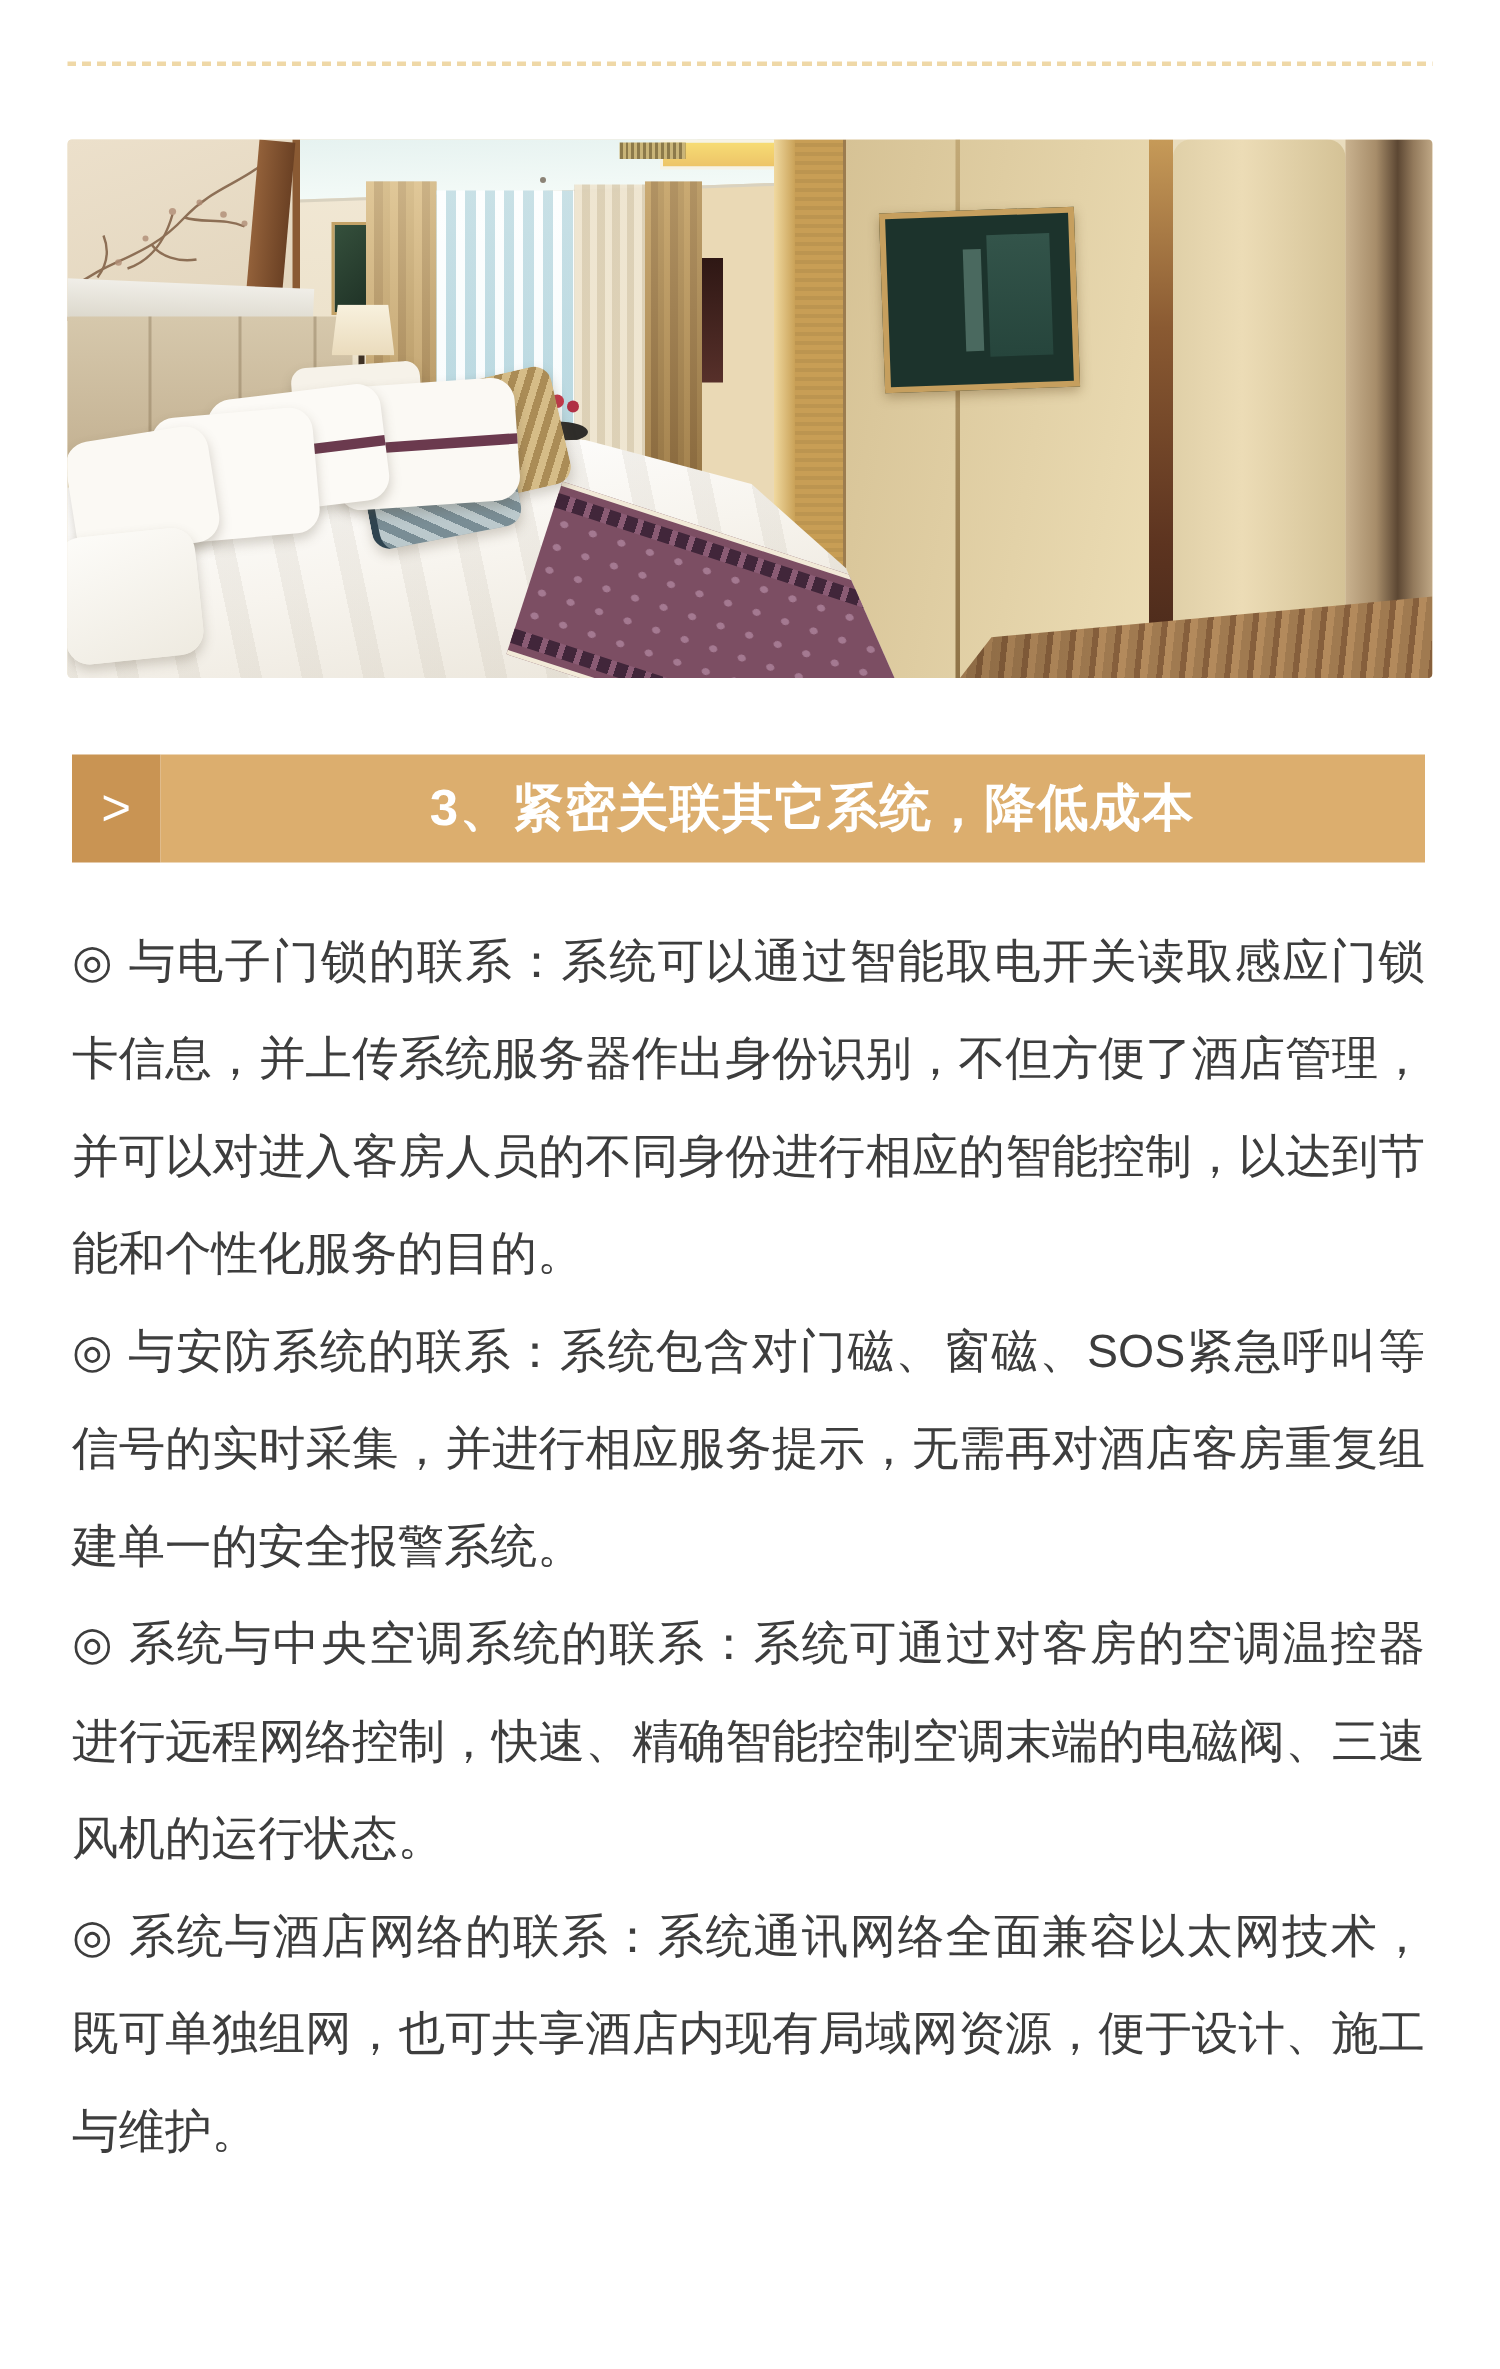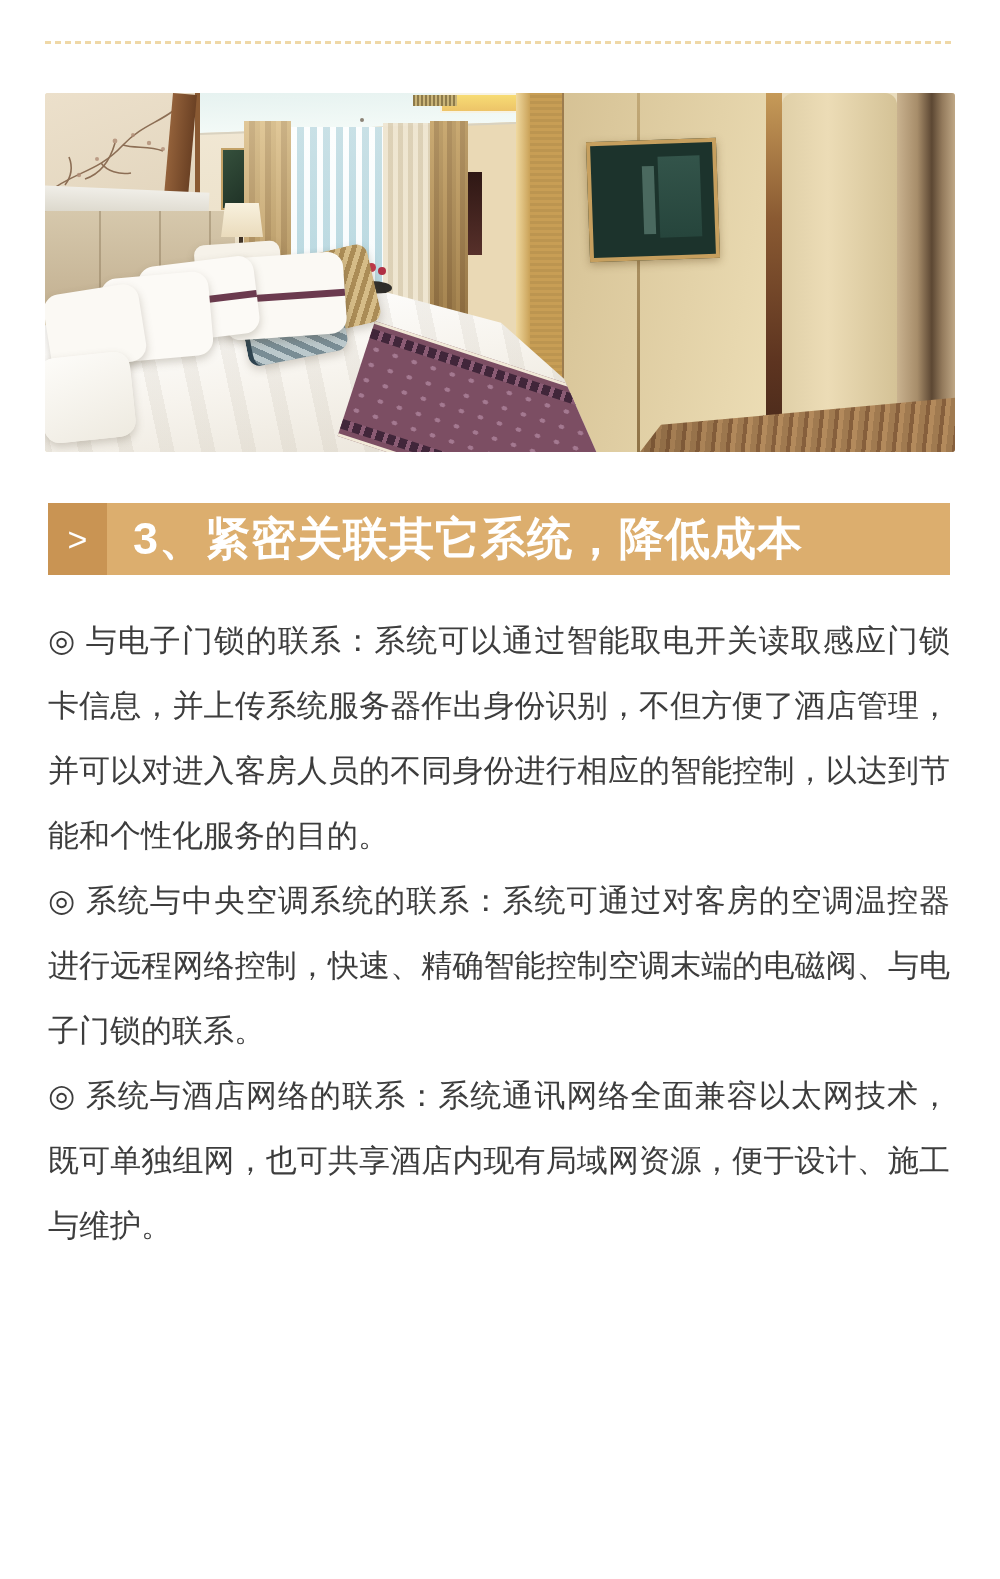--- a/index.html
+++ b/index.html
@@ -104,22 +104,22 @@
       background:radial-gradient(rgba(190,150,175,.6) 2.5px,transparent 3px) 0 0/20px 16px,#7c4e63;}
   .ph-runner::before,.ph-runner::after{content:"";position:absolute;left:0;right:0;height:10px;
       background:repeating-linear-gradient(90deg,#41263a 0 8px,#8a5b74 8px 12px);}
   .ph-runner::before{top:5px;} .ph-runner::after{bottom:5px;}
 
   
   .section-header{position:absolute;left:48px;top:503px;width:902px;height:72px;display:flex;}
   .chev{width:59px;height:72px;background:#c99453;color:#ffffff;font-size:34px;line-height:72px;
         text-align:center;font-weight:400;}
   .bar{flex:1;height:72px;background:#dcae6e;}
-  .bar span{display:block;padding-left:26px;line-height:72px;font-size:45px;font-weight:700;
-        color:#ffffff;letter-spacing:1px;white-space:nowrap;}
+  .bar span{display:block;padding-left:26px;line-height:72px;font-size:34px;font-weight:700;
+        color:#ffffff;letter-spacing:1px;white-space:nowrap;text-align:center;}
 
   
   .article{position:absolute;left:48px;top:608px;width:902px;color:#3d3d3d;font-size:31px;
         line-height:65px;text-align:justify;text-justify:inter-ideograph;}
   .article p{margin:0;padding:0;}
 </style>
 </head>
 <body>
 
 <div class="page">
@@ -205,17 +205,18 @@
 
   <div class="section-header">
     <div class="chev">&gt;</div>
     <div class="bar">
       <span>3、紧密关联其它系统，降低成本</span>
     </div>
   </div>
 
   <div class="article">
     <p>◎ 与电子门锁的联系：系统可以通过智能取电开关读取感应门锁卡信息，并上传系统服务器作出身份识别，不但方便了酒店管理，并可以对进入客房人员的不同身份进行相应的智能控制，以达到节能和个性化服务的目的。</p>
-    <p>◎ 系统与中央空调系统的联系：系统可通过对客房的空调温控器进行远程网络控制，快速、精确智能控制空调末端的电磁阀、与电子门锁的联系。</p>
+    <p>◎ 与安防系统的联系：系统包含对门磁、窗磁、SOS紧急呼叫等信号的实时采集，并进行相应服务提示，无需再对酒店客房重复组建单一的安全报警系统。</p>
+    <p>◎ 系统与中央空调系统的联系：系统可通过对客房的空调温控器进行远程网络控制，快速、精确智能控制空调末端的电磁阀、三速风机的运行状态。</p>
     <p>◎ 系统与酒店网络的联系：系统通讯网络全面兼容以太网技术，既可单独组网，也可共享酒店内现有局域网资源，便于设计、施工与维护。</p>
   </div>
 
 </div>
 
 </body></html>

